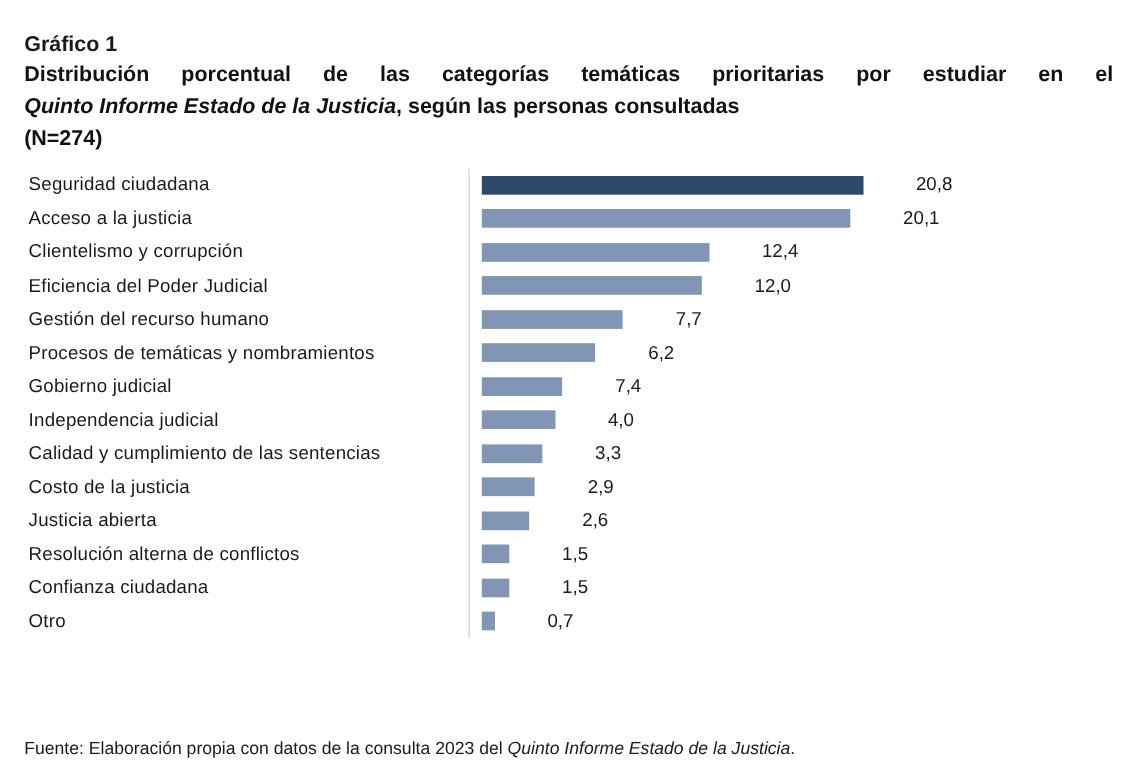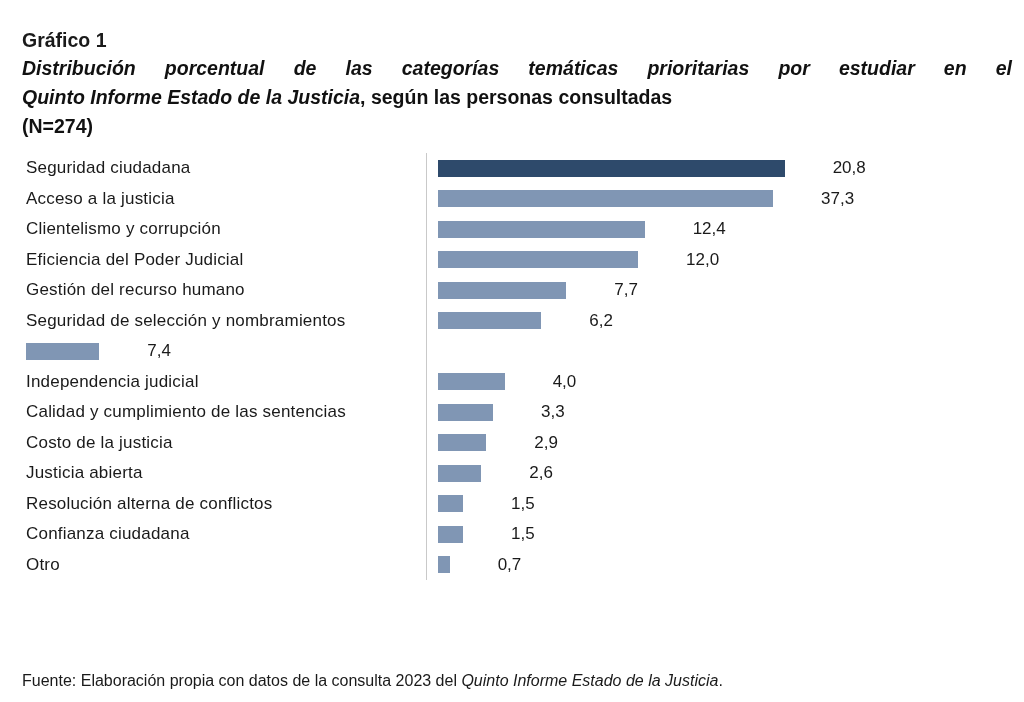--- a/index.html
+++ b/index.html
@@ -32,21 +32,20 @@
   .title-line {
     font-weight: bold;
     font-size: 19.5px;
     line-height: 29px;
     color: #111111;
   }
   .title-line.justify {
     text-align: justify;
     text-align-last: justify;
     width: 990px;
-    font-style: italic;
   }
   .title-line .italic {
     font-style: italic;
   }
   .title-kicker {
     font-weight: bold;
     font-size: 19.5px;
     line-height: 28px;
   }
 
@@ -135,21 +134,21 @@
           <div class="cat-label">Seguridad ciudadana</div>
           <div class="bar-area">
             <div class="bar highlight" style="width: 346.667px;"></div>
             <div class="val-label">20,8</div>
           </div>
         </div>
         <div class="row">
           <div class="cat-label">Acceso a la justicia</div>
           <div class="bar-area">
             <div class="bar" style="width: 335px;"></div>
-            <div class="val-label">37,3</div>
+            <div class="val-label">20,1</div>
           </div>
         </div>
         <div class="row">
           <div class="cat-label">Clientelismo y corrupción</div>
           <div class="bar-area">
             <div class="bar" style="width: 206.667px;"></div>
             <div class="val-label">12,4</div>
           </div>
         </div>
         <div class="row">
@@ -160,27 +159,28 @@
           </div>
         </div>
         <div class="row">
           <div class="cat-label">Gestión del recurso humano</div>
           <div class="bar-area">
             <div class="bar" style="width: 128.333px;"></div>
             <div class="val-label">7,7</div>
           </div>
         </div>
         <div class="row">
-          <div class="cat-label">Seguridad de selección y nombramientos</div>
+          <div class="cat-label">Procesos de temáticas y nombramientos</div>
           <div class="bar-area">
             <div class="bar" style="width: 103.333px;"></div>
             <div class="val-label">6,2</div>
           </div>
         </div>
         <div class="row">
+          <div class="cat-label">Gobierno judicial</div>
           <div class="bar-area">
             <div class="bar" style="width: 73.3333px;"></div>
             <div class="val-label">7,4</div>
           </div>
         </div>
         <div class="row">
           <div class="cat-label">Independencia judicial</div>
           <div class="bar-area">
             <div class="bar" style="width: 66.6667px;"></div>
             <div class="val-label">4,0</div>

